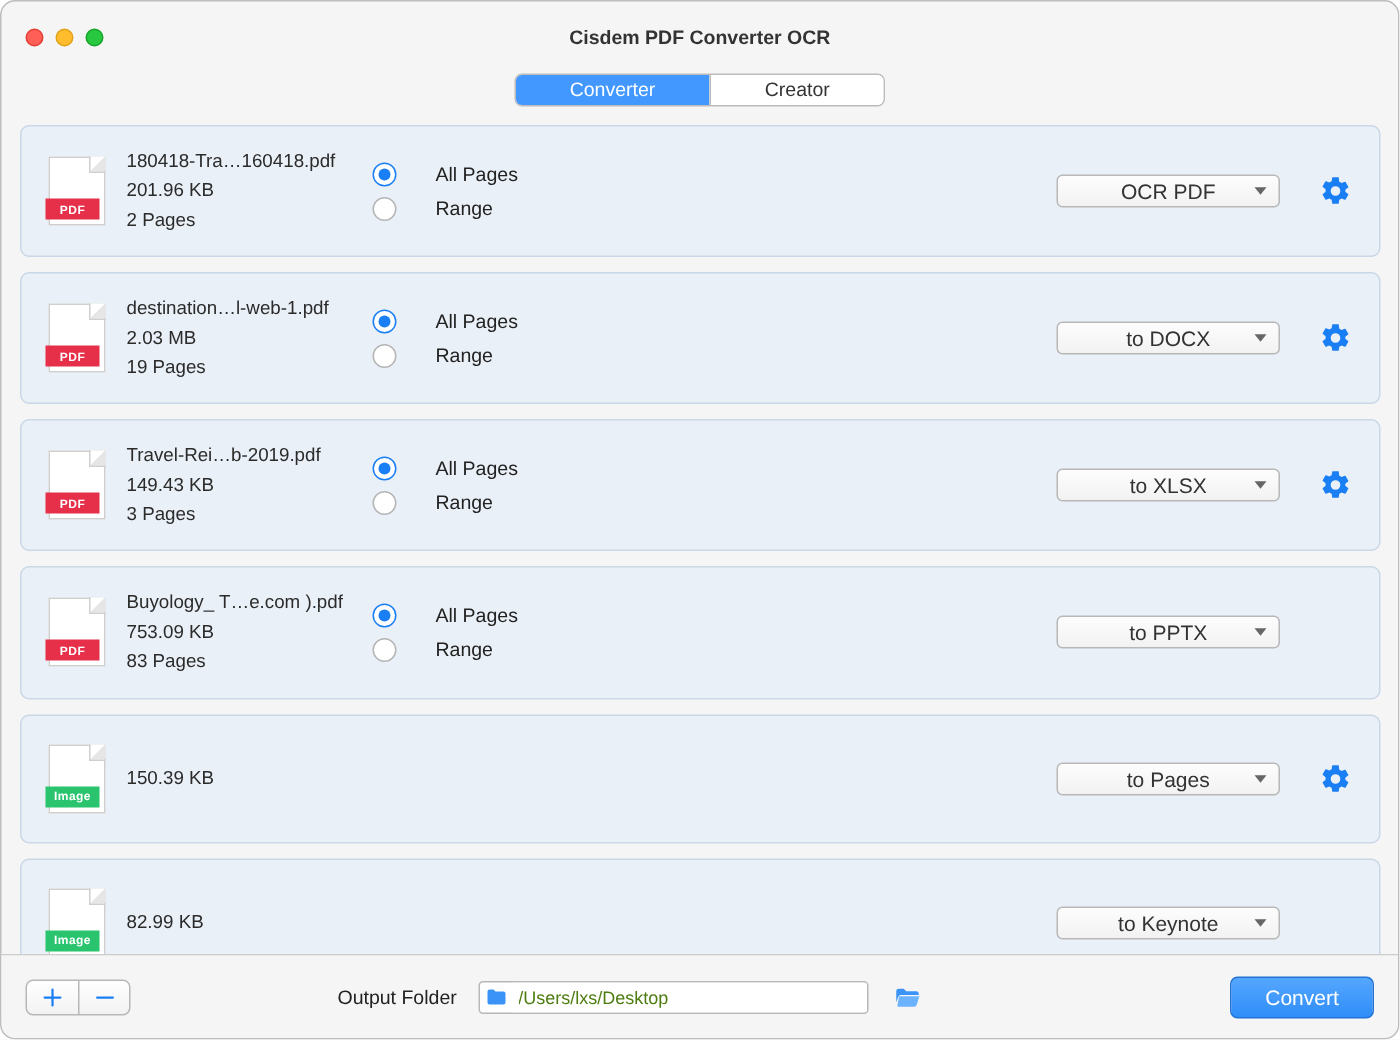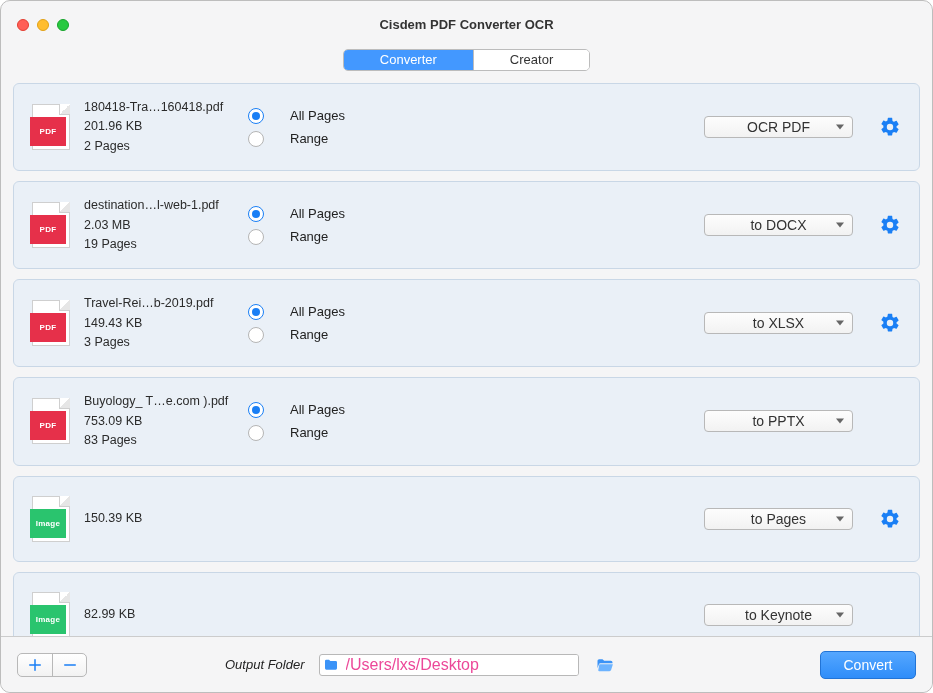--- a/index.html
+++ b/index.html
@@ -15,44 +15,44 @@
 .tabbar { display: flex; justify-content: center; padding: 2px 0 12px; flex-shrink: 0; }
 .tabs { display: flex; border: 1px solid #bcbcbc; border-radius: 5px; overflow: hidden; background: #fff; height: 22px; }
 .tab { font-size: 13px; padding: 0 36px; line-height: 20px; color: #333; cursor: pointer; background: #fff; }
 .tab.active { background: #4398ff; color: #fff; }
 .tab + .tab { border-left: 1px solid #bcbcbc; }
 .list { flex: 1; overflow-y: auto; padding: 0 12px; }
 .row { background: #eaf0f7; border: 1px solid #c9d7e6; border-radius: 6px; margin-bottom: 10px; display: flex; align-items: center; padding: 14px 18px; min-height: 86px; gap: 14px; }
 .thumb { width: 38px; height: 46px; position: relative; flex-shrink: 0; }
 .thumb-page { position: absolute; inset: 0; background: #fff; border: 1px solid #cfcfcf; }
 .thumb-fold { position: absolute; top: 0; right: 0; width: 11px; height: 11px; background: linear-gradient(135deg, #fff 0%, #fff 50%, #e6e6e6 50%, #e6e6e6 100%); border-left: 1px solid #cfcfcf; border-bottom: 1px solid #cfcfcf; }
-.thumb-label { position: absolute; left: -2px; bottom: 4px; right: 4px; height: 29px; font-size: 8px; color: #fff; display: flex; align-items: center; justify-content: center; font-weight: 600; letter-spacing: 0.3px; }
+.thumb-label { position: absolute; left: -2px; bottom: 4px; right: 4px; height: 14px; font-size: 8px; color: #fff; display: flex; align-items: center; justify-content: center; font-weight: 600; letter-spacing: 0.3px; }
 .thumb-label.pdf { background: #e6304a; }
 .thumb-label.img { background: #2ac46e; }
 .info { width: 150px; flex-shrink: 0; font-size: 12.5px; color: #2b2b2b; line-height: 1.55; }
 .info .name { white-space: nowrap; overflow: hidden; text-overflow: ellipsis; }
 .radios { flex-shrink: 0; width: 140px; font-size: 13px; color: #222; }
 .radio-row { display: flex; align-items: center; gap: 26px; height: 23px; cursor: pointer; }
 .radio { width: 16px; height: 16px; border-radius: 50%; border: 1px solid #b5b5b5; background: #fff; position: relative; flex-shrink: 0; }
 .radio.sel { border-color: #1a7ff5; }
 .radio.sel::after { content: ""; position: absolute; inset: 3px; border-radius: 50%; background: #1a7ff5; }
 .spacer { flex: 1; }
 .format { width: 149px; height: 22px; background: linear-gradient(#fdfdfd, #f2f2f2); border: 1px solid #b8b8b8; border-radius: 4px; display: flex; align-items: center; justify-content: center; position: relative; font-size: 14px; color: #333; cursor: pointer; flex-shrink: 0; }
 .format::after { content: ""; position: absolute; right: 8px; top: 50%; width: 0; height: 0; border-left: 4px solid transparent; border-right: 4px solid transparent; border-top: 5px solid #666; transform: translateY(-50%); }
 .gear { width: 22px; height: 22px; color: #1a7ff5; flex-shrink: 0; cursor: pointer; margin-left: 12px; }
 .gear svg { width: 22px; height: 22px; }
 .gear-ph { width: 22px; height: 22px; margin-left: 12px; flex-shrink: 0; }
 .footer { height: 56px; border-top: 1px solid #ccc; background: #f5f5f6; display: flex; align-items: center; padding: 0 16px; gap: 14px; flex-shrink: 0; border-radius: 0 0 10px 10px; }
 .addremove { display: flex; border: 1px solid #b8b8b8; border-radius: 5px; overflow: hidden; background: linear-gradient(#fff, #f2f2f2); height: 24px; }
 .ar-btn { width: 34px; display: flex; align-items: center; justify-content: center; color: #1a7ff5; cursor: pointer; font-size: 18px; font-weight: 300; }
 .ar-btn + .ar-btn { border-left: 1px solid #b8b8b8; }
-.outlbl { font-size: 13px; color: #222; margin-left: auto; font-style: italic; }
+.outlbl { font-size: 13px; color: #222; margin-left: auto; }
 .outbox { display: flex; align-items: center; width: 260px; height: 22px; border: 1px solid #b8b8b8; border-radius: 3px; background: #fff; overflow: hidden; }
 .folder-icon { width: 22px; height: 100%; display: flex; align-items: center; justify-content: center; color: #1a7ff5; }
-.outpath { flex: 1; font-size: 16px; color: #ec4899; padding: 0 4px; border: none; outline: none; height: 100%; }
+.outpath { flex: 1; font-size: 12px; color: #4d7c0f; padding: 0 4px; border: none; outline: none; height: 100%; }
 .browse { color: #1a7ff5; cursor: pointer; width: 24px; height: 24px; display: flex; align-items: center; justify-content: center; }
 .footer-spacer { flex: 1; }
 .convert { width: 96px; height: 28px; background: linear-gradient(#55a7ff, #2f8df9); border: 1px solid #2274d6; border-radius: 5px; color: #fff; font-size: 14px; display: flex; align-items: center; justify-content: center; cursor: pointer; }
 </style>
 </head>
 <body>
 
 <div class="window">
 
   <div class="titlebar">

